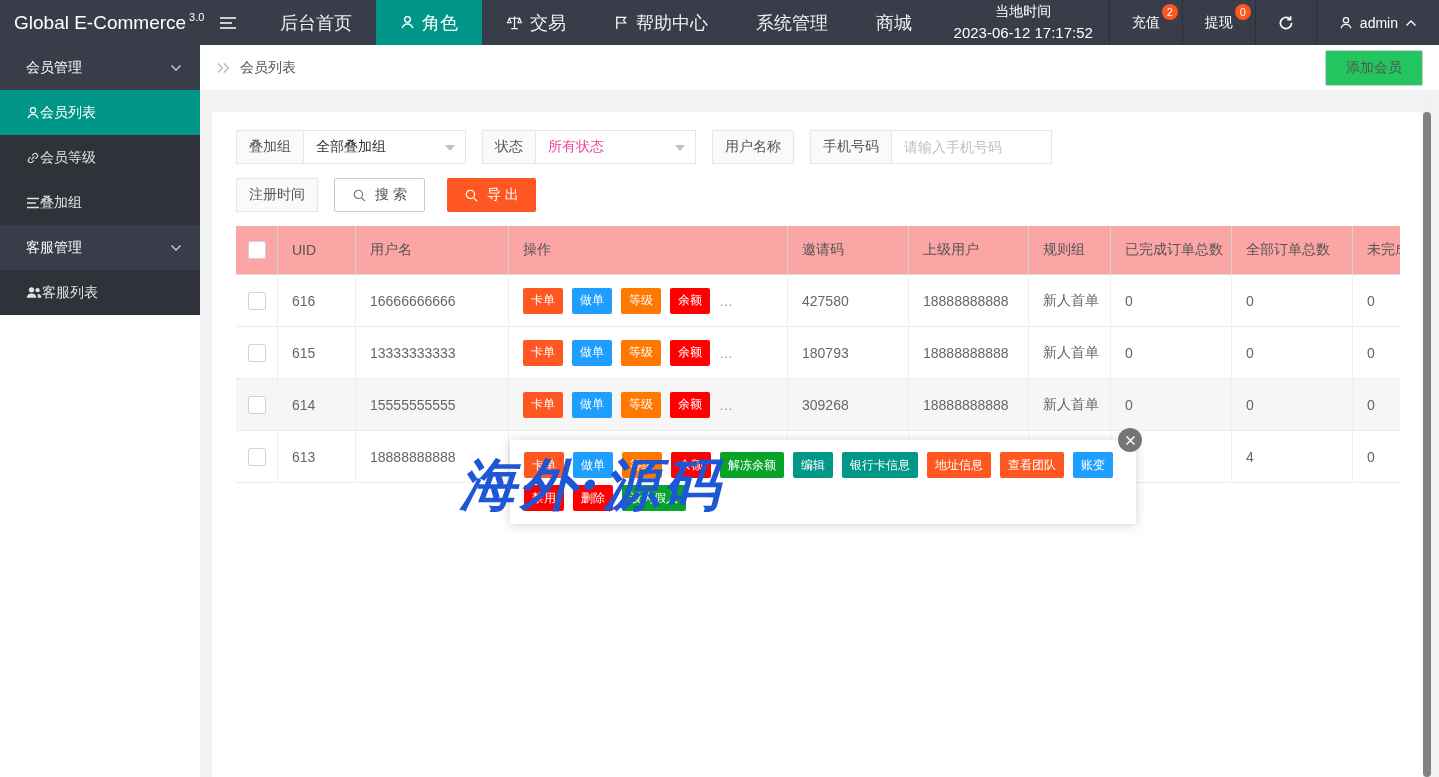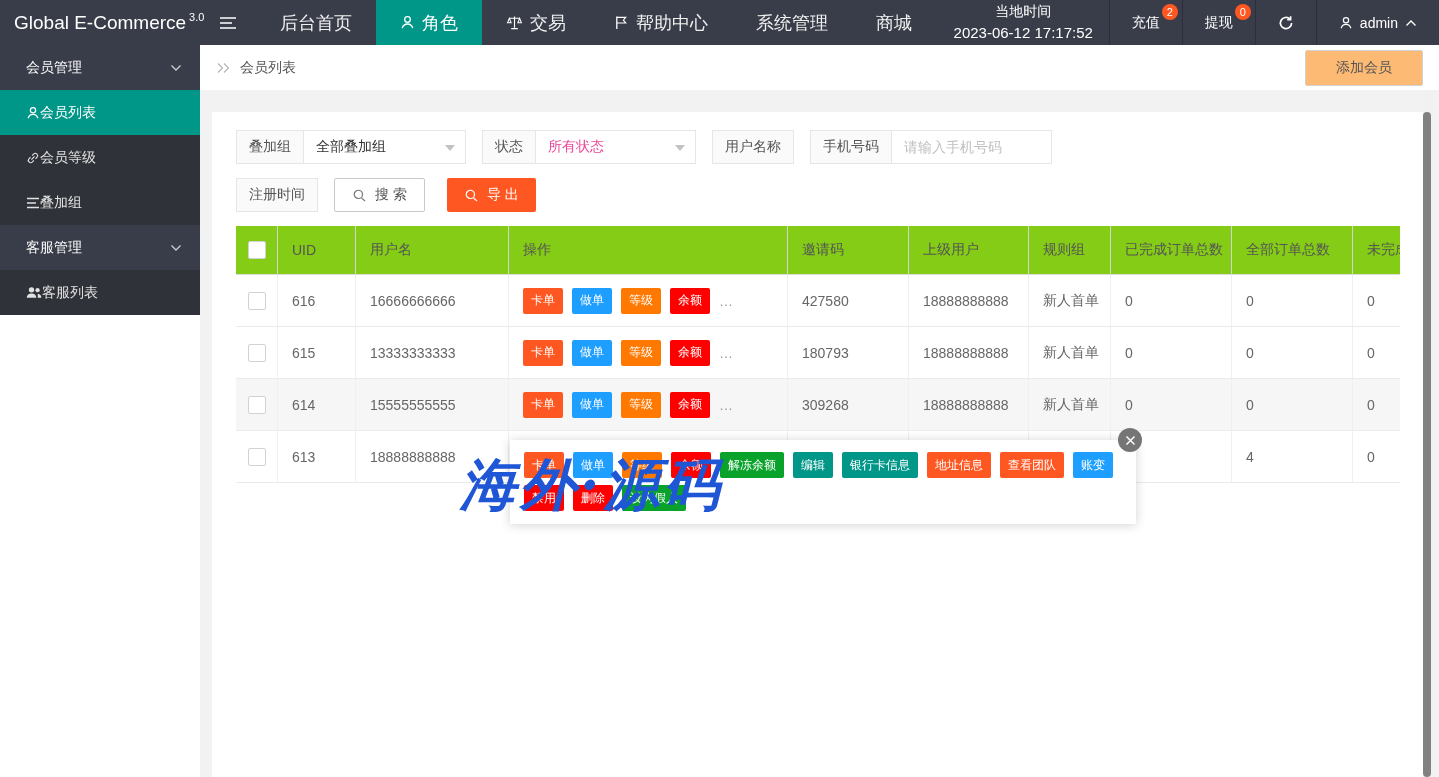--- a/index.html
+++ b/index.html
@@ -28,39 +28,39 @@
   .side-item{height:45px;display:flex;align-items:center;padding:0 18px 0 26px;box-sizing:border-box;font-size:14px;cursor:pointer;}
   .side-group{background:#393D49;color:#fafafa;}
   .side-group .grow{flex:1;}
   .side-child{background:#2F3238;color:#e2e2e2;}
   .side-child.active{background:#009688;color:#fff;}
   
   .main{position:absolute;left:200px;top:45px;right:0;bottom:0;background:#fff;}
   .breadcrumb-bar{height:45px;background:#fff;display:flex;align-items:center;padding:0 16px;box-sizing:border-box;}
   .crumb-icon{display:flex;align-items:center;margin-right:8px;}
   .crumb-text{font-size:14px;color:#555;}
-  .add-btn{margin-left:auto;background:#fdba74;border:1px solid #d2d2d2;border-radius:2px;color:#555;font-size:14px;padding:8px 30px;cursor:pointer;font-family:inherit;}
+  .add-btn{margin-left:auto;background:#22c55e;border:1px solid #d2d2d2;border-radius:2px;color:#555;font-size:14px;padding:8px 20px;cursor:pointer;font-family:inherit;}
   .content{position:absolute;left:0;top:45px;right:0;bottom:0;background:#f2f2f2;}
   .card{position:absolute;left:12px;top:22px;right:16px;bottom:0;background:#fff;padding:18px 23px 0 24px;box-sizing:border-box;overflow:hidden;}
   
   .filter-row{display:flex;align-items:center;margin-bottom:14px;}
   .fgroup{display:flex;height:34px;margin-right:16px;}
   .flabel{display:flex;align-items:center;padding:0 12px;background:#fafafa;border:1px solid #e6e6e6;color:#555;font-size:14px;white-space:nowrap;box-sizing:border-box;}
   .fselect{position:relative;width:162px;border:1px solid #e6e6e6;border-left:none;background:#fff;display:flex;align-items:center;padding:0 12px;font-size:14px;color:#333;box-sizing:border-box;cursor:pointer;}
   .fselect .tri{position:absolute;right:10px;top:50%;margin-top:-2px;width:0;height:0;border-left:5px solid transparent;border-right:5px solid transparent;border-top:6px solid #c2c2c2;}
   .fselect.ph{color:#ec4899;}
   .finput{width:168px;height:34px;border:1px solid #e6e6e6;border-left:none;padding:0 12px;font-size:14px;color:#333;outline:none;box-sizing:border-box;font-family:inherit;}
   .finput::placeholder{color:#bfbfbf;}
   .finput.w-reg{width:180px;}
   .btn-search{height:34px;display:flex;align-items:center;gap:8px;background:#fff;border:1px solid #c9c9c9;border-radius:2px;color:#555;font-size:14px;padding:0 17px;margin-right:22px;cursor:pointer;font-family:inherit;}
   .btn-export{height:34px;display:flex;align-items:center;gap:8px;background:#FF5722;border:none;border-radius:2px;color:#fff;font-size:14px;padding:0 17px;cursor:pointer;font-family:inherit;}
   
   .tbl{margin-top:11px;width:100%;overflow:hidden;}
   .trow{display:flex;width:1257px;}
-  .thead .tcell{background:#84cc16;color:#555;height:49px;border-right:1px solid #d4d4d4;border-bottom:1px solid #dcdcdc;}
+  .thead .tcell{background:#fca5a5;color:#555;height:49px;border-right:1px solid #d4d4d4;border-bottom:1px solid #dcdcdc;}
   .tbody .trow{height:51px;border-bottom:1px solid #ebebeb;background:#fff;}
   .tbody .trow.hl{background:#f6f6f6;}
   .tcell{flex:none;display:flex;align-items:center;padding:0 14px;box-sizing:border-box;font-size:14px;color:#666;overflow:hidden;white-space:nowrap;border-right:1px solid #f0f0f0;}
   .col-cb{width:42px;justify-content:center;padding:0;}
   .col-uid{width:78px;}
   .col-user{width:153px;}
   .col-ops{width:279px;}
   .col-invite{width:121px;}
   .col-parent{width:120px;}
   .col-rule{width:82px;}

